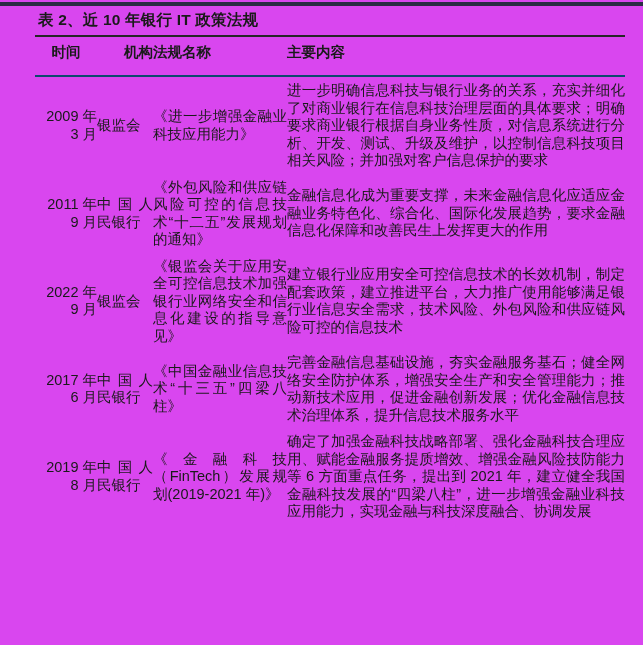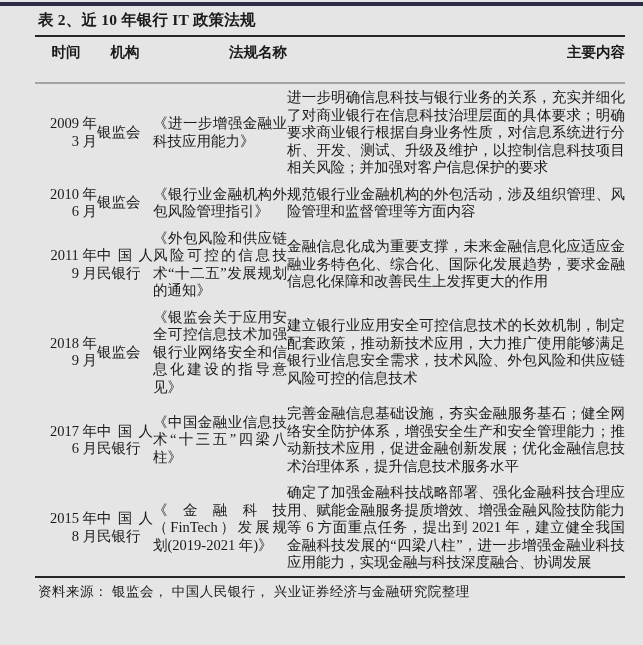--- a/index.html
+++ b/index.html
@@ -1,21 +1,21 @@
 <!DOCTYPE html>
 <html><head>
 <meta charset="utf-8">
 <style>
   html,body{margin:0;padding:0;background:#fff;}
   .page{
     position:relative;
     width:643px;height:645px;
-    background:#e5e5e5;
+    background:#d946ef;
     overflow:hidden;
-    font-family:Liberation Serif, serif;
+    font-family:Liberation Sans, sans-serif;
     color:#1a1a1a;
     box-sizing:border-box;
   }
   .top-rule{
     margin-top:2px;
     height:4px;
     width:100%;
     background:#2b2b45;
   }
   .table-area{
@@ -30,29 +30,29 @@
   }
   table.policy{
     width:100%;
     border-collapse:collapse;
     table-layout:fixed;
     font-size:14.5px;
   }
   table.policy th{
     font-weight:bold;
     font-size:14.5px;
-    padding:6px 0 20px 0;
-    border-bottom:2px solid #a3a3a3;
+    padding:6px 0 13px 0;
+    border-bottom:2px solid #0c4a6e;
     vertical-align:middle;
     margin-top:40px;
   }
   th.h-time{width:62px;text-align:center;}
-  th.h-org{width:56px;text-align:center;}
-  th.h-name{width:134px;text-align:right;padding-left:18px;}
-  th.h-content{text-align:right;}
+  th.h-org{width:56px;text-align:right;}
+  th.h-name{width:134px;text-align:left;padding-left:18px;}
+  th.h-content{text-align:left;}
   table.policy td{
     vertical-align:middle;
     padding:5px 0 4px 0;
     line-height:17.5px;
     margin-top:45px;
   }
   td.cell-time{
     text-align:right;
     white-space:pre-line;
   }
@@ -97,53 +97,45 @@
       </thead>
       <tbody>
         <tr>
           <td class="cell-time">2009 年
 3 月</td>
           <td class="cell-org">银监会</td>
           <td class="cell-name">《进一步增强金融业科技应用能力》</td>
           <td class="cell-content">进一步明确信息科技与银行业务的关系，充实并细化了对商业银行在信息科技治理层面的具体要求；明确要求商业银行根据自身业务性质，对信息系统进行分析、开发、测试、升级及维护，以控制信息科技项目相关风险；并加强对客户信息保护的要求</td>
         </tr>
         <tr>
-          <td class="cell-time">2010 年
-6 月</td>
-          <td class="cell-org">银监会</td>
-          <td class="cell-name">《银行业金融机构外包风险管理指引》</td>
-          <td class="cell-content">规范银行业金融机构的外包活动，涉及组织管理、风险管理和监督管理等方面内容</td>
-        </tr>
-        <tr>
           <td class="cell-time">2011 年
 9 月</td>
           <td class="cell-org">中国人民银行</td>
           <td class="cell-name">《外包风险和供应链风险可控的信息技术“十二五”发展规划的通知》</td>
           <td class="cell-content">金融信息化成为重要支撑，未来金融信息化应适应金融业务特色化、综合化、国际化发展趋势，要求金融信息化保障和改善民生上发挥更大的作用</td>
         </tr>
         <tr>
-          <td class="cell-time">2018 年
+          <td class="cell-time">2022 年
 9 月</td>
           <td class="cell-org">银监会</td>
           <td class="cell-name">《银监会关于应用安全可控信息技术加强银行业网络安全和信息化建设的指导意见》</td>
-          <td class="cell-content">建立银行业应用安全可控信息技术的长效机制，制定配套政策，推动新技术应用，大力推广使用能够满足银行业信息安全需求，技术风险、外包风险和供应链风险可控的信息技术</td>
+          <td class="cell-content">建立银行业应用安全可控信息技术的长效机制，制定配套政策，建立推进平台，大力推广使用能够满足银行业信息安全需求，技术风险、外包风险和供应链风险可控的信息技术</td>
         </tr>
         <tr>
           <td class="cell-time">2017 年
 6 月</td>
           <td class="cell-org">中国人民银行</td>
           <td class="cell-name">《中国金融业信息技术“十三五”四梁八柱》</td>
           <td class="cell-content">完善金融信息基础设施，夯实金融服务基石；健全网络安全防护体系，增强安全生产和安全管理能力；推动新技术应用，促进金融创新发展；优化金融信息技术治理体系，提升信息技术服务水平</td>
         </tr>
         <tr>
-          <td class="cell-time">2015 年
+          <td class="cell-time">2019 年
 8 月</td>
           <td class="cell-org">中国人民银行</td>
           <td class="cell-name">《金融科技（FinTech）发展规划(2019-2021 年)》</td>
           <td class="cell-content">确定了加强金融科技战略部署、强化金融科技合理应用、赋能金融服务提质增效、增强金融风险技防能力等 6 方面重点任务，提出到 2021 年，建立健全我国金融科技发展的“四梁八柱”，进一步增强金融业科技应用能力，实现金融与科技深度融合、协调发展</td>
         </tr>
       </tbody>
     </table>
 
-    <div class="footer">资料来源： 银监会， 中国人民银行， 兴业证券经济与金融研究院整理</div>
 
   </div>
 </div>
 
 </body></html>

